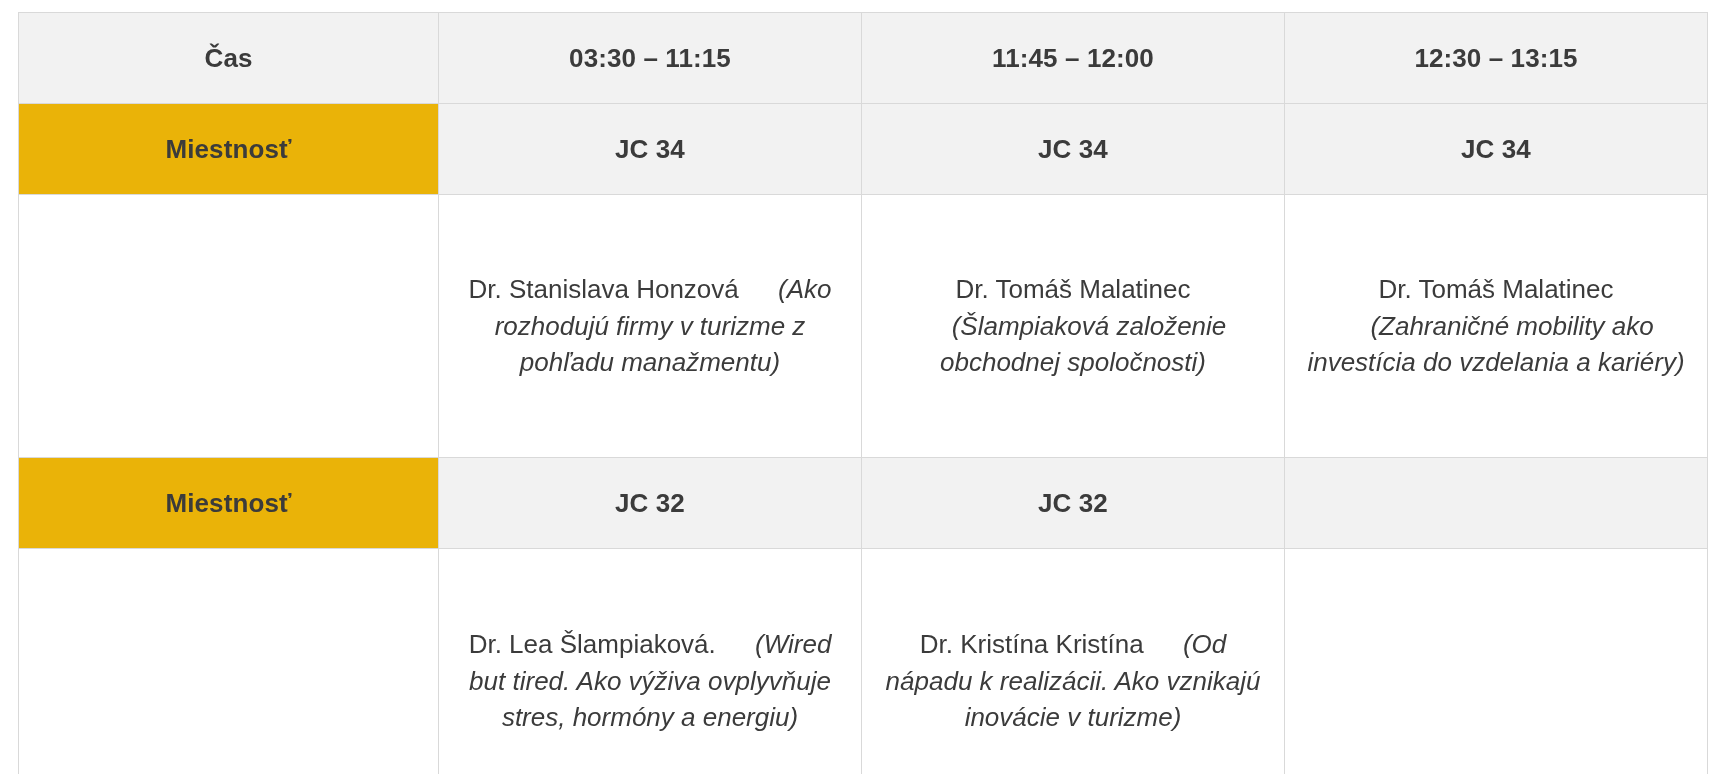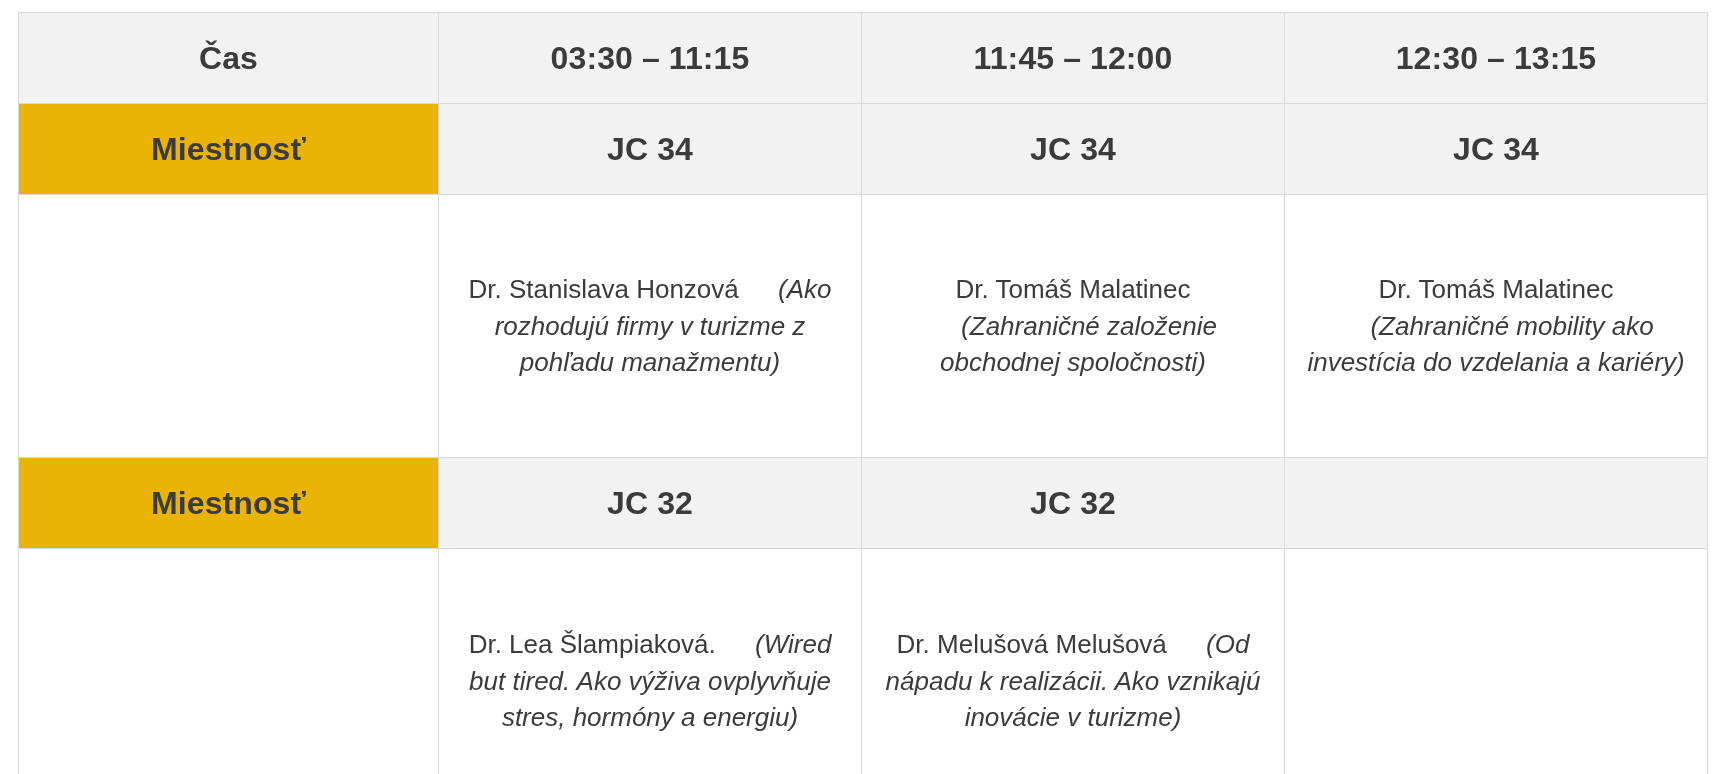--- a/index.html
+++ b/index.html
@@ -34,21 +34,21 @@
     color: #3b3b3b;
   }
   col.c-label { width: 420px; }
   col.c-slot  { width: 423px; }
 
   
   tr.row-time td,
   tr.row-room td {
     background: #f2f2f2;
     font-weight: bold;
-    font-size: 32px;
+    font-size: 26px;
     letter-spacing: 0.1px;
   }
   tr.row-time td { height: 70px; }
   tr.row-room td { height: 70px; }
 
   tr.row-time td.empty-corner,
   tr.row-room td.label-cell {
     background: #eab308;
   }
 
@@ -101,41 +101,41 @@
         <td>JC 34</td>
         <td>JC 34</td>
       </tr>
 
       <tr class="row-people row-people-1">
         <td class="label-cell cell-empty"></td>
         <td>
           <span class="speaker">Dr. Stanislava Honzová </span><span class="talk-title">(Ako rozhodujú firmy v turizme z pohľadu manažmentu)</span>
         </td>
         <td>
-          <span class="speaker">Dr. Tomáš Malatinec </span><span class="talk-title">(Zahraničné založenie obchodnej spoločnosti)</span>
+          <span class="speaker">Dr. Tomáš Malatinec </span><span class="talk-title">(Šlampiaková založenie obchodnej spoločnosti)</span>
         </td>
         <td>
           <span class="speaker">Dr. Tomáš Malatinec </span><span class="talk-title">(Zahraničné mobility ako investícia do vzdelania a kariéry)</span>
         </td>
       </tr>
 
       <tr class="row-room">
         <td class="label-cell">Miestnosť</td>
         <td>JC 32</td>
         <td>JC 32</td>
         <td></td>
       </tr>
 
       <tr class="row-people row-people-2">
         <td class="label-cell cell-empty"></td>
         <td>
           <span class="speaker">Dr. Lea Šlampiaková. </span><span class="talk-title">(Wired but tired. Ako výživa ovplyvňuje stres, hormóny a energiu)</span>
         </td>
         <td>
-          <span class="speaker">Dr. Melušová Melušová </span><span class="talk-title">(Od nápadu k realizácii. Ako vznikajú inovácie v turizme)</span>
+          <span class="speaker">Dr. Kristína Kristína </span><span class="talk-title">(Od nápadu k realizácii. Ako vznikajú inovácie v turizme)</span>
         </td>
         <td>
           <span class="speaker"></span><span class="talk-title"></span>
         </td>
       </tr>
     </tbody>
   </table>
 </div>
 
 </body></html>

